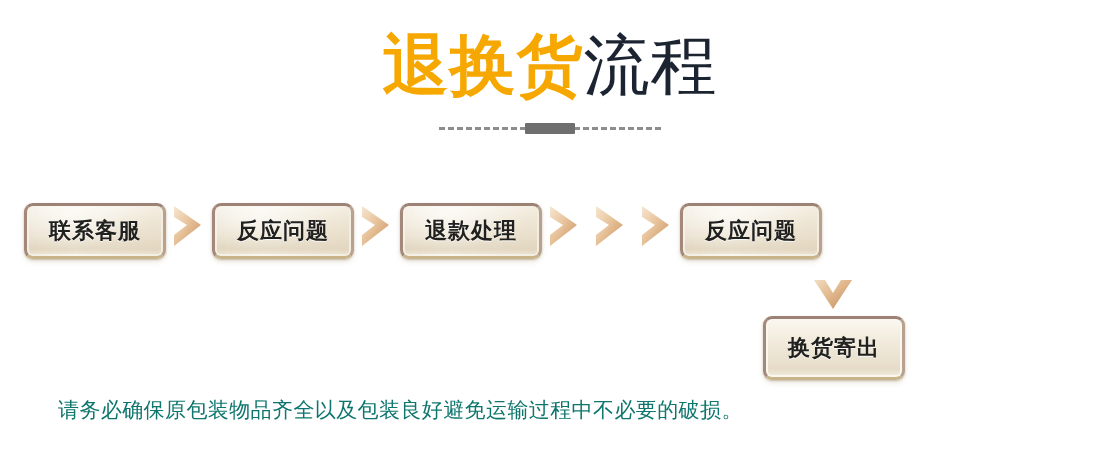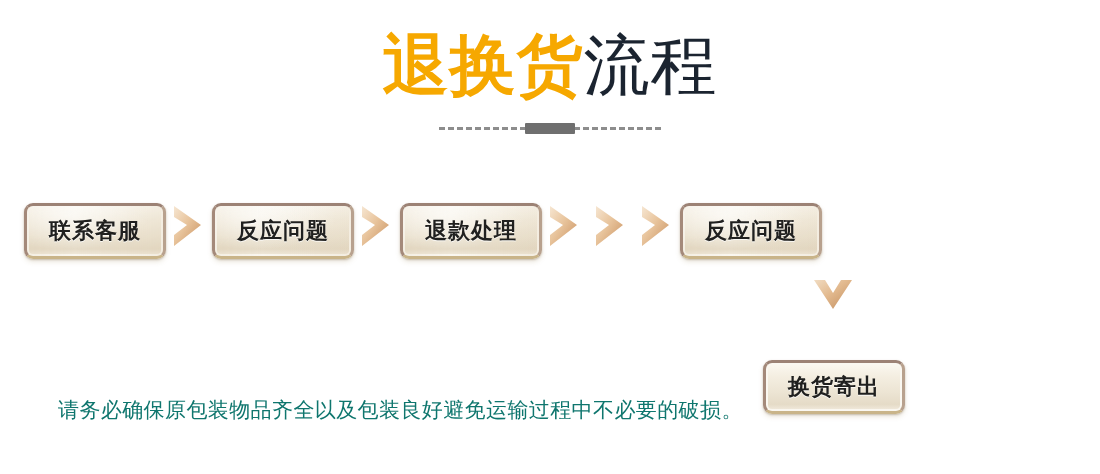--- a/index.html
+++ b/index.html
@@ -140,40 +140,39 @@
     width: 42px;
     height: 36px;
   }
   .branch-arrow svg { display: block; }
 
   .branch-box {
     position: absolute;
     left: 763px;
     top: 316px;
     width: 142px;
-    height: 54px;
+    height: 64px;
     border-radius: 9px;
     box-sizing: border-box;
     border: 3px solid;
     border-color: #9c8275 #b8a18e #c9b489 #a4897a;
     background:
       linear-gradient(180deg,
         #fbf8f1 0%,
         #f4eee1 28%,
         #ece4d3 62%,
         #e5dbc7 86%,
         #f3ecdf 100%);
     box-shadow:
       inset 0 0 0 2px #faf7f0,
       0 1px 2px rgba(120, 98, 70, 0.35),
       0 3px 5px rgba(150, 125, 80, 0.18);
     display: flex;
     align-items: center;
     justify-content: center;
-    margin-top: 44px;
   }
 
   
   .note-block {
     position: absolute;
     left: 22px;
     top: 296px;
     width: 420px;
     color: #8e8e8e;
     font-size: 30px;

